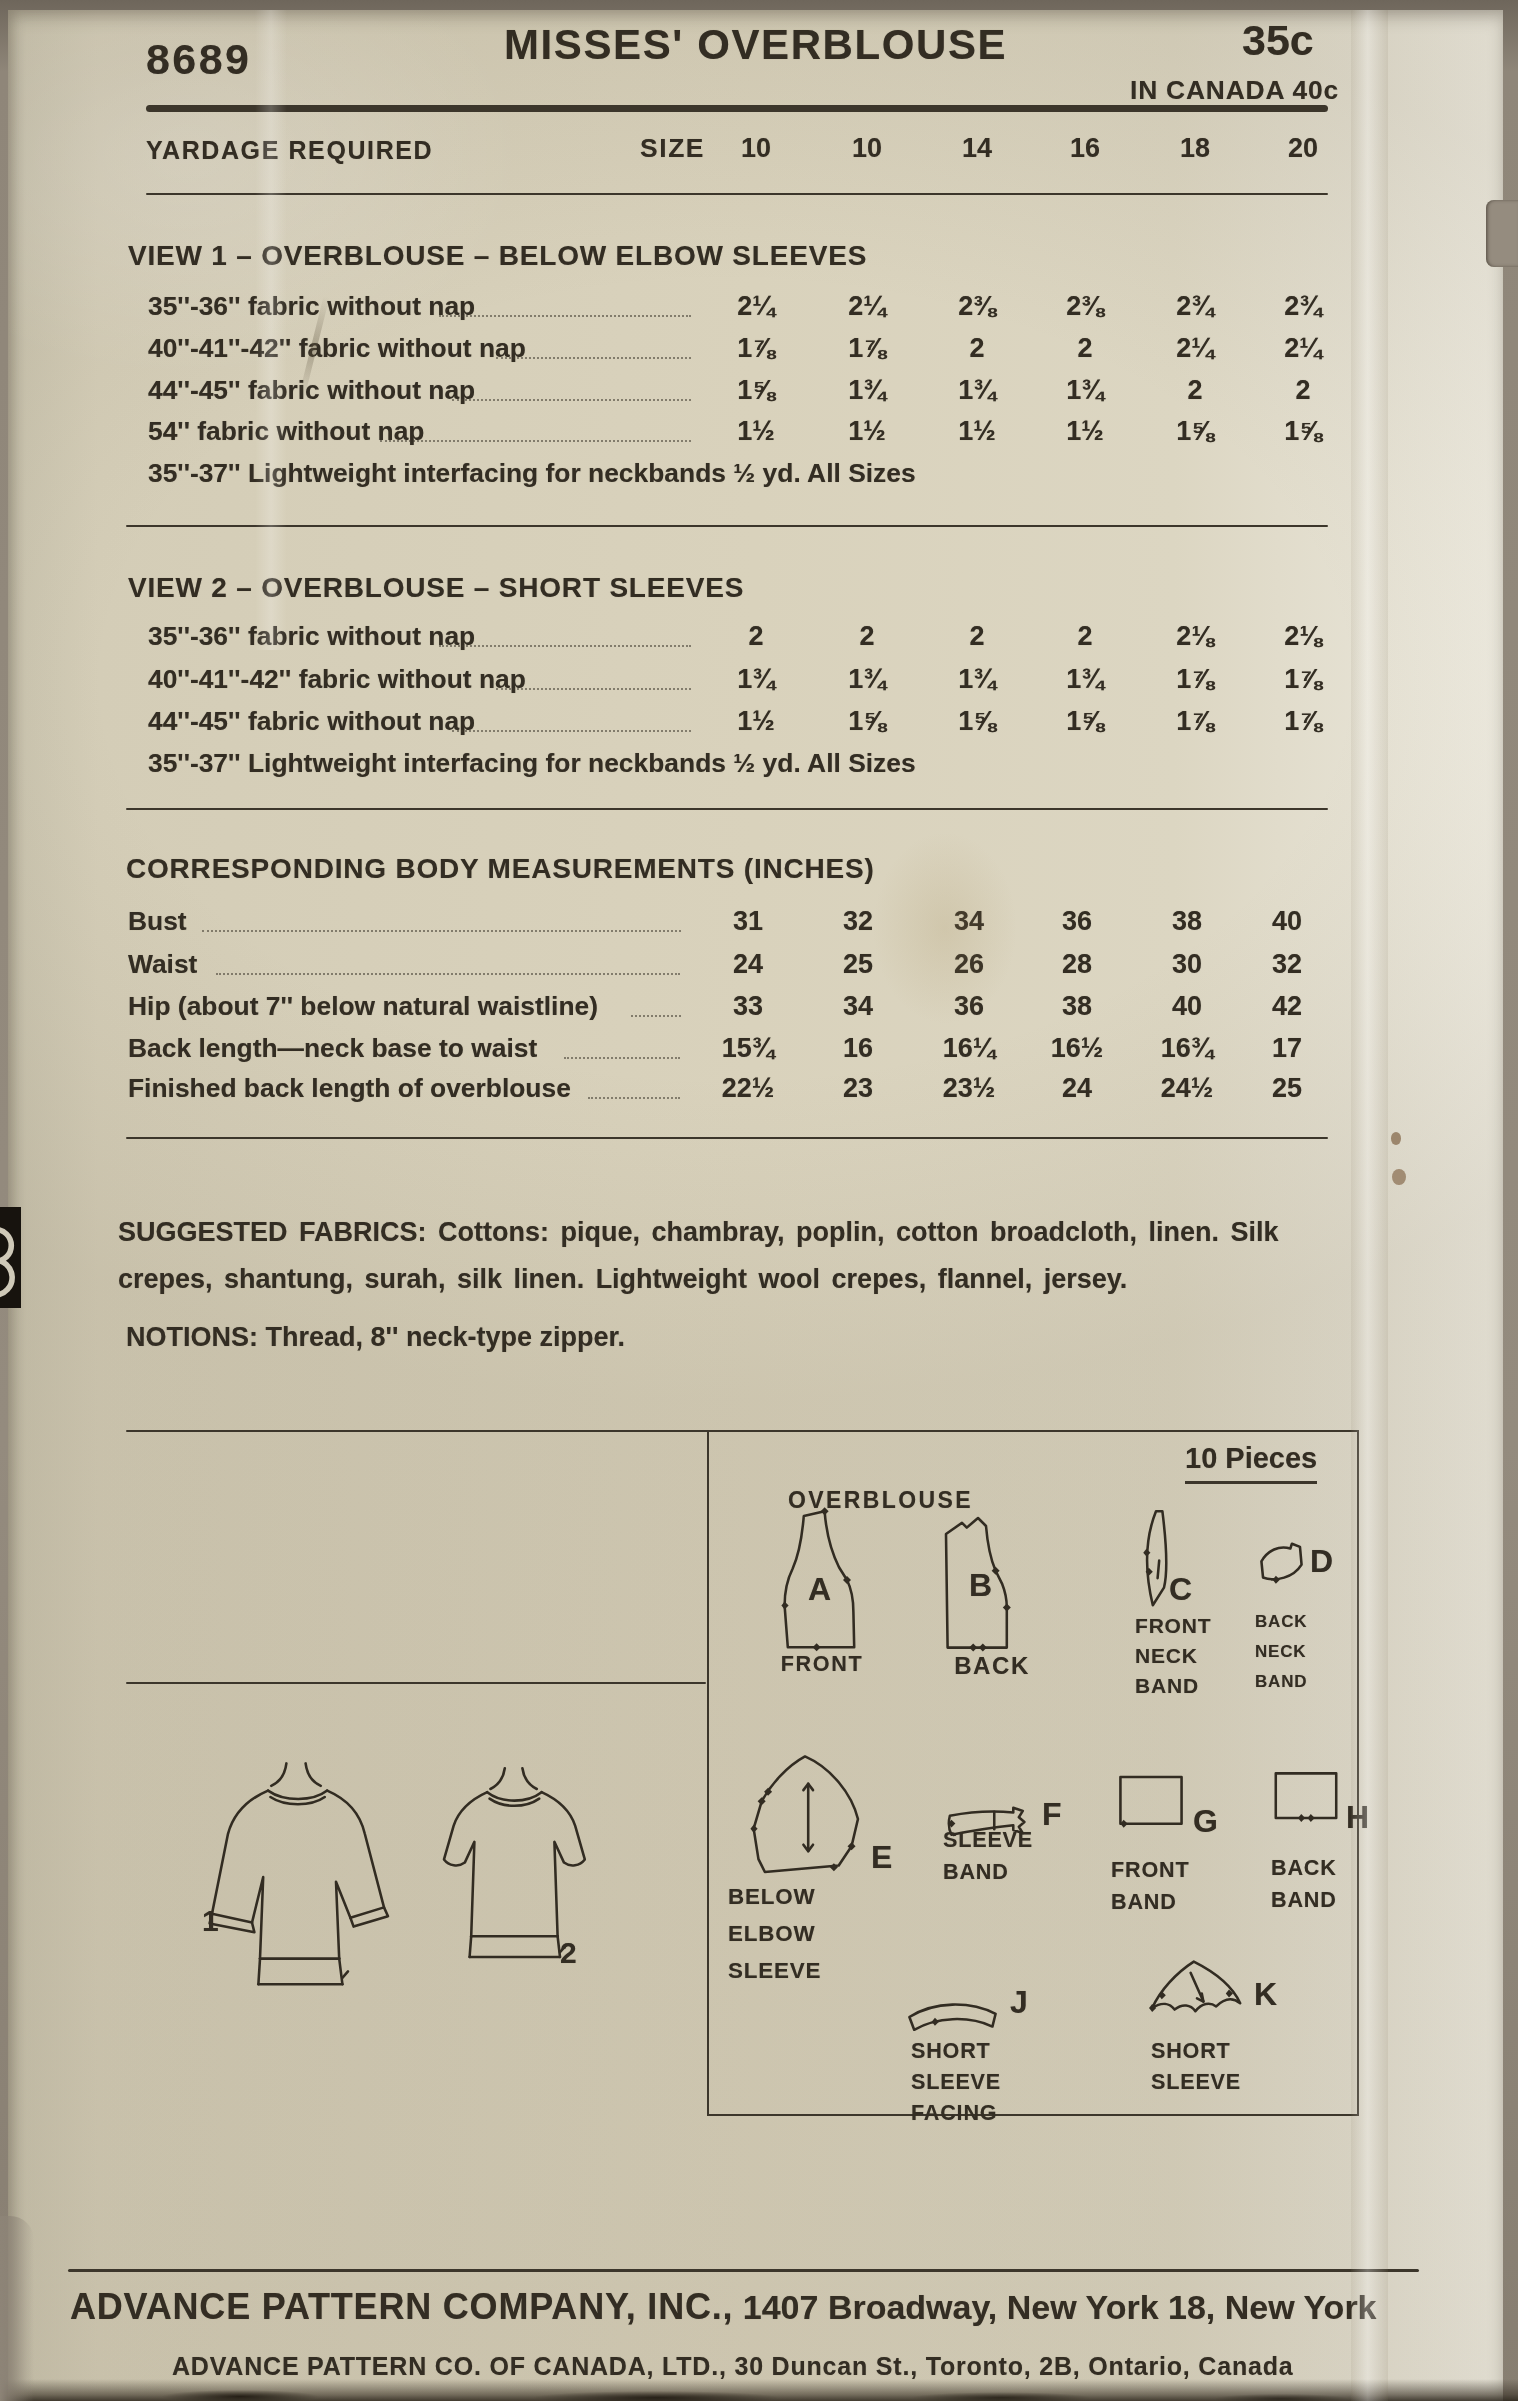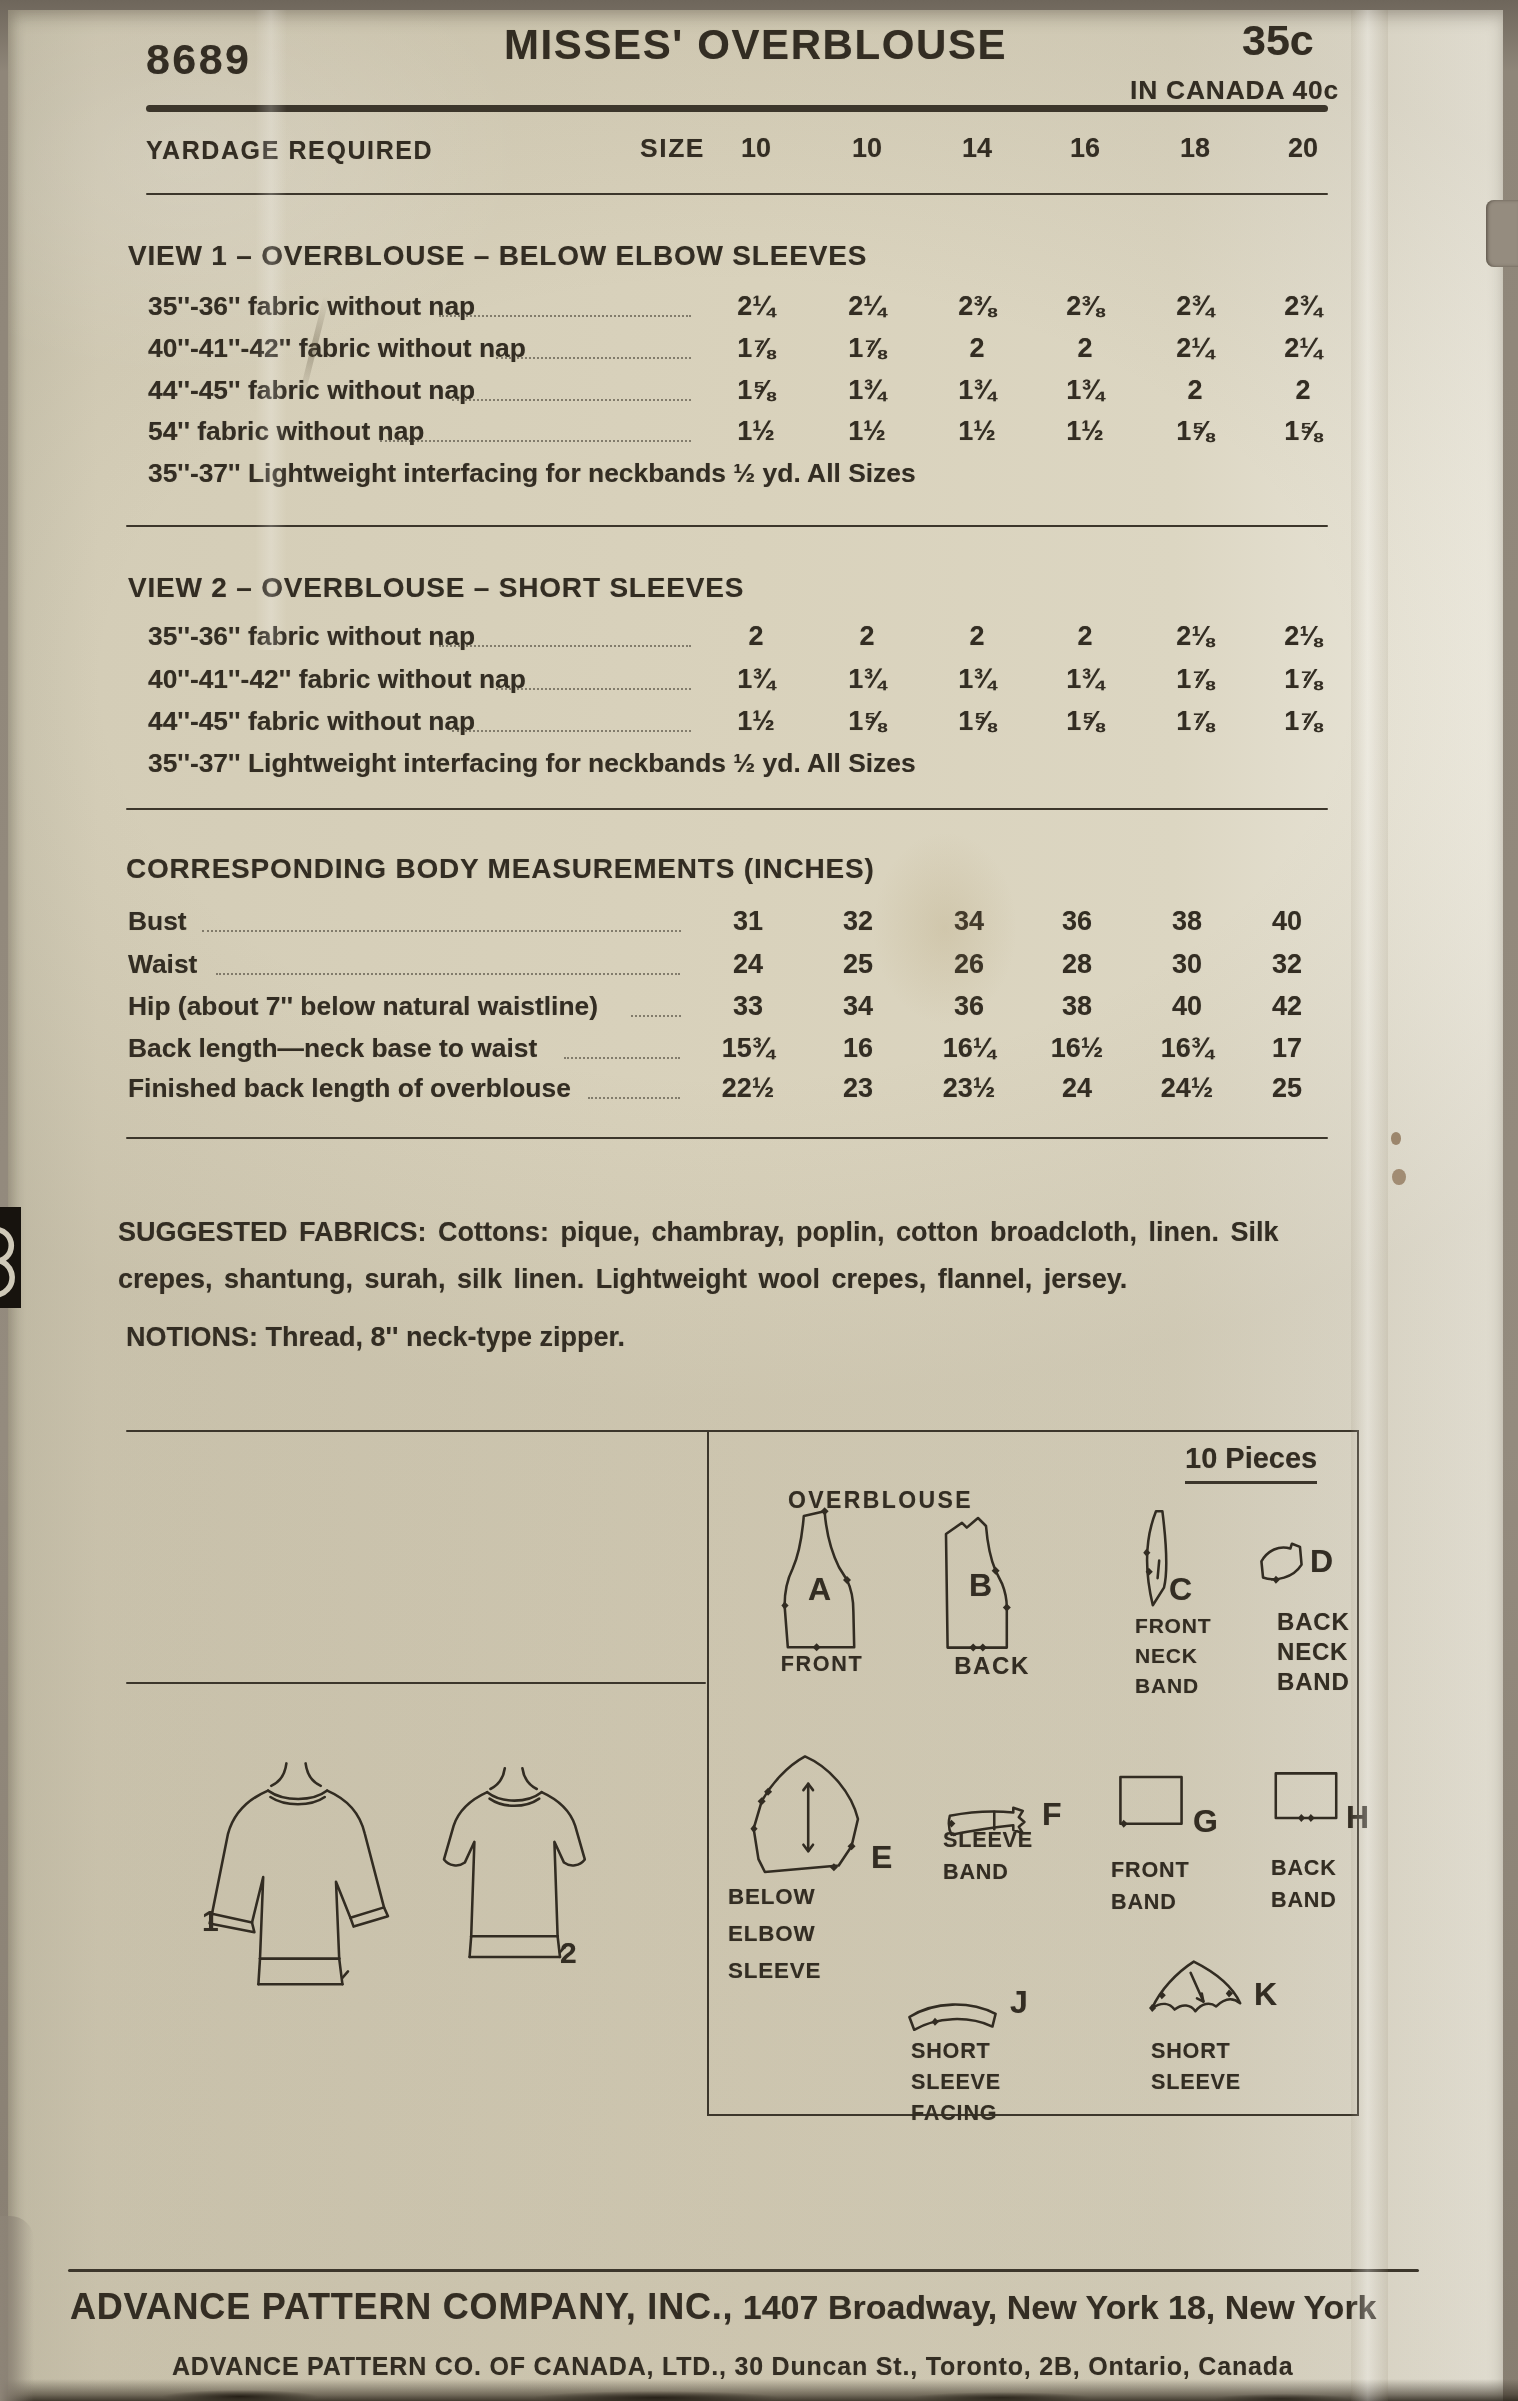--- a/index.html
+++ b/index.html
@@ -248,21 +248,21 @@
     <path d="M28,88 L30,66"></path>
   </svg>
   <div class="t" style="left:1169px;top:1571px;font-size:32px;">C</div>
   <div class="t wrap" style="left:1135px;top:1611px;width:108px;font-size:21px;line-height:30px;letter-spacing:0.8px;white-space:normal;">FRONT NECK BAND</div>
 
   <svg class="piece" style="left:1255px;top:1542px;" width="53" height="50" viewBox="0 0 66 62">
     <path d="M8,24 C16,10 30,4 44,8 L46,2 L56,6 L58,28 C48,44 26,50 10,44 Z"></path>
     <path class="nd" d="M26,47 m-4,0 l4,-5 5,5 -5,5 Z"></path>
   </svg>
   <div class="t" style="left:1310px;top:1543px;font-size:32px;">D</div>
-  <div class="t wrap" style="left:1255px;top:1607px;width:96px;font-size:24px;line-height:30px;letter-spacing:0.8px;white-space:normal;margin-left:22px;">BACK NECK BAND</div>
+  <div class="t wrap" style="left:1255px;top:1607px;width:96px;font-size:17px;line-height:30px;letter-spacing:0.8px;white-space:normal;">BACK NECK BAND</div>
 
   <svg class="piece" style="left:744px;top:1750px;" width="122" height="130" viewBox="0 0 152 162">
     <path d="M76,8 C54,20 34,42 22,64 L12,98 L18,136 L26,152 L118,144 L134,120 L142,86 C134,54 108,22 76,8 Z"></path>
     <path d="M80,42 L80,126"></path>
     <path d="M74,50 L80,42 L86,50"></path>
     <path d="M74,118 L80,126 L86,118"></path>
     <path class="nd" d="M22,64 m-5,0 l5,-5 5,5 -5,5 Z"></path>
     <path class="nd" d="M30,52 m-5,0 l5,-5 5,5 -5,5 Z"></path>
     <path class="nd" d="M134,120 m-5,0 l5,-5 5,5 -5,5 Z"></path>
     <path class="nd" d="M112,146 m-5,0 l5,-5 5,5 -5,5 Z"></path>

